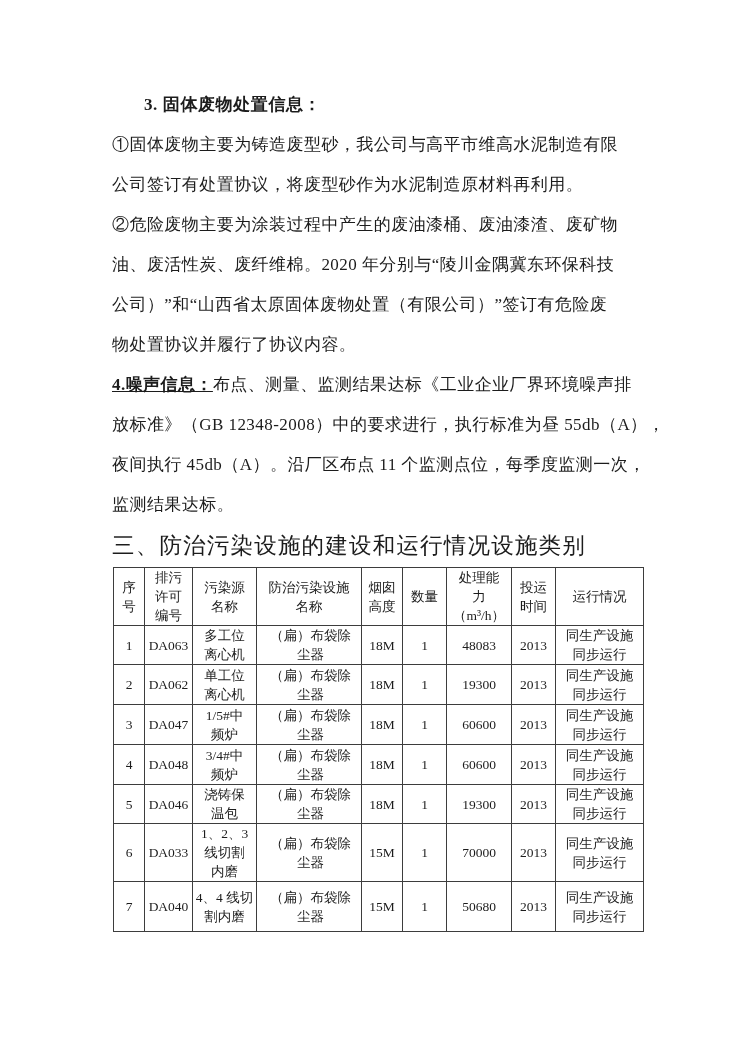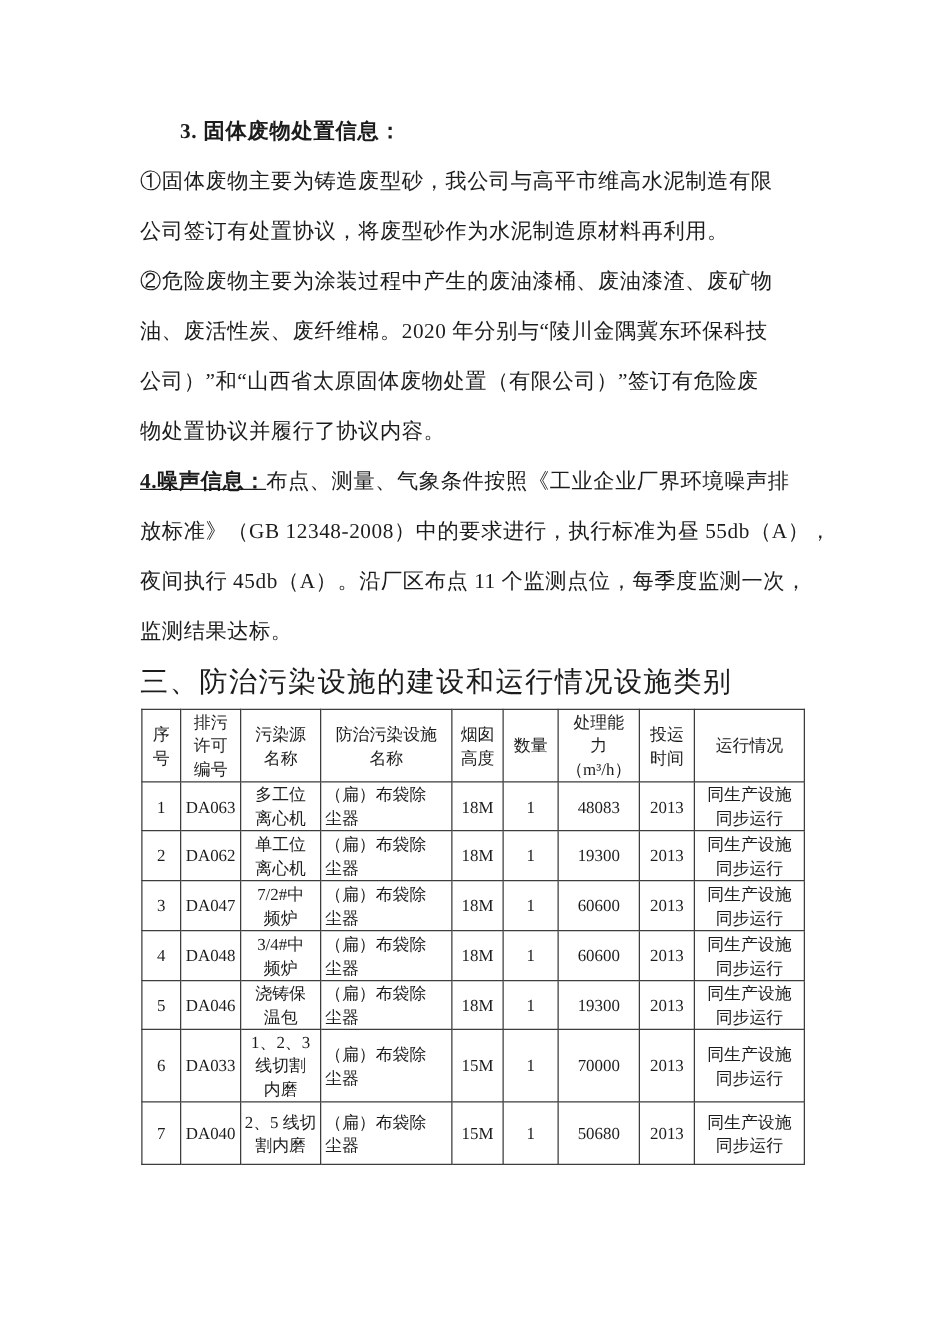--- a/index.html
+++ b/index.html
@@ -22,21 +22,21 @@
   }
   table.facilities th, table.facilities td{
     border:1px solid #3d3d3d;
     font-size:13.5px;line-height:19px;
     font-weight:normal;
     text-align:center;vertical-align:middle;
     padding:0;
     white-space:pre-line;
     overflow:hidden;
   }
-  table.facilities td.cell-facility{text-align:left;padding-left:3px;}
+  table.facilities td.cell-facility{text-align:center;padding-left:3px;}
   tr.hdr{height:55px;}
   tr.r1{height:38px;}
   tr.r2,tr.r3,tr.r4{height:40px;}
   tr.r5{height:38px;}
   tr.r6{height:54px;}
   tr.r7{height:50px;}
 </style>
 </head>
 <body>
 
@@ -45,21 +45,21 @@
   <div class="line h3">3. 固体废物处置信息：</div>
 
   <div class="line">①固体废物主要为铸造废型砂，我公司与高平市维高水泥制造有限</div>
   <div class="line">公司签订有处置协议，将废型砂作为水泥制造原材料再利用。</div>
 
   <div class="line">②危险废物主要为涂装过程中产生的废油漆桶、废油漆渣、废矿物</div>
   <div class="line">油、废活性炭、废纤维棉。2020 年分别与“陵川金隅冀东环保科技</div>
   <div class="line">公司）”和“山西省太原固体废物处置（有限公司）”签订有危险废</div>
   <div class="line">物处置协议并履行了协议内容。</div>
 
-  <div class="line"><span class="bold">4.噪声信息：</span><span>布点、测量、气象条件按照《工业企业厂界环境噪声排</span></div>
+  <div class="line"><span class="bold">4.噪声信息：</span><span>布点、测量、监测结果达标《工业企业厂界环境噪声排</span></div>
   <div class="line">放标准》（GB 12348-2008）中的要求进行，执行标准为昼 55db（A），</div>
   <div class="line">夜间执行 45db（A）。沿厂区布点 11 个监测点位，每季度监测一次，</div>
   <div class="line">监测结果达标。</div>
 
   <h2 class="section-heading">三、防治污染设施的建设和运行情况设施类别</h2>
 
   <table class="facilities">
     <colgroup>
       <col style="width:31px">
         <col style="width:48px">
@@ -116,21 +116,21 @@
       <td>18M</td>
       <td>1</td>
       <td>19300</td>
       <td>2013</td>
       <td>同生产设施
 同步运行</td>
     </tr>
     <tr class="r3">
       <td>3</td>
       <td>DA047</td>
-      <td>7/2#中
+      <td>1/5#中
 频炉</td>
       <td class="cell-facility">（扁）布袋除
 尘器</td>
       <td>18M</td>
       <td>1</td>
       <td>60600</td>
       <td>2013</td>
       <td>同生产设施
 同步运行</td>
     </tr>
@@ -173,21 +173,21 @@
       <td>15M</td>
       <td>1</td>
       <td>70000</td>
       <td>2013</td>
       <td>同生产设施
 同步运行</td>
     </tr>
     <tr class="r7">
       <td>7</td>
       <td>DA040</td>
-      <td>2、5 线切
+      <td>4、4 线切
 割内磨</td>
       <td class="cell-facility">（扁）布袋除
 尘器</td>
       <td>15M</td>
       <td>1</td>
       <td>50680</td>
       <td>2013</td>
       <td>同生产设施
 同步运行</td>
     </tr>

